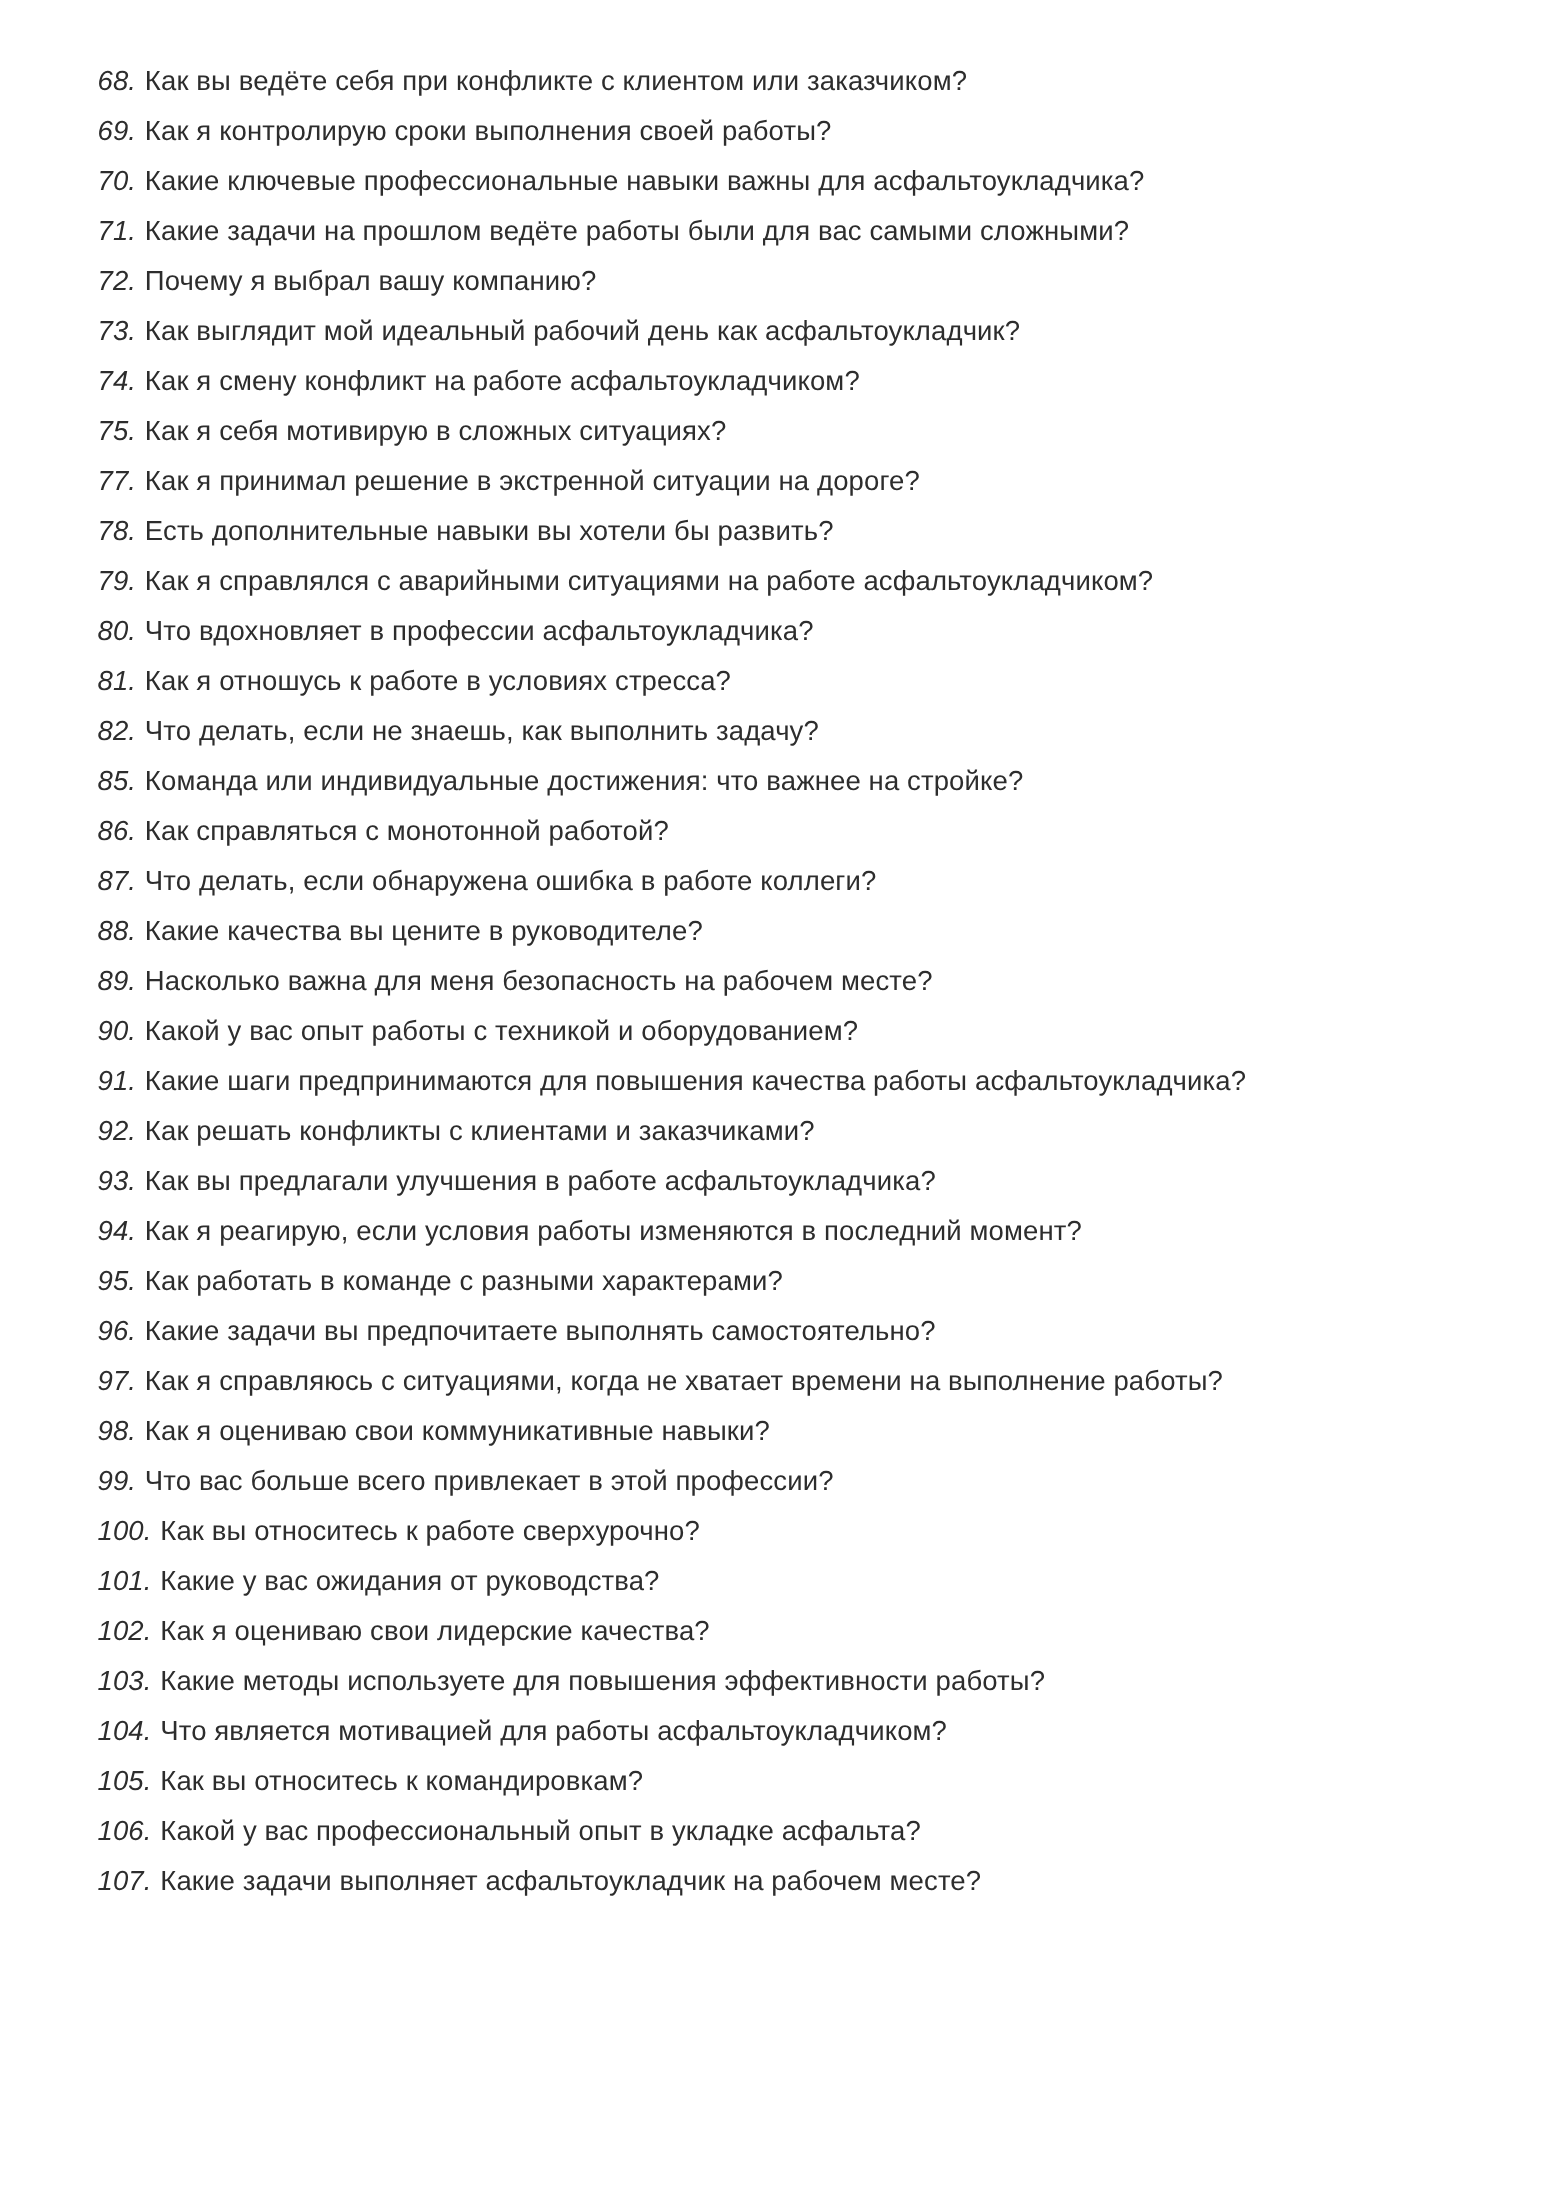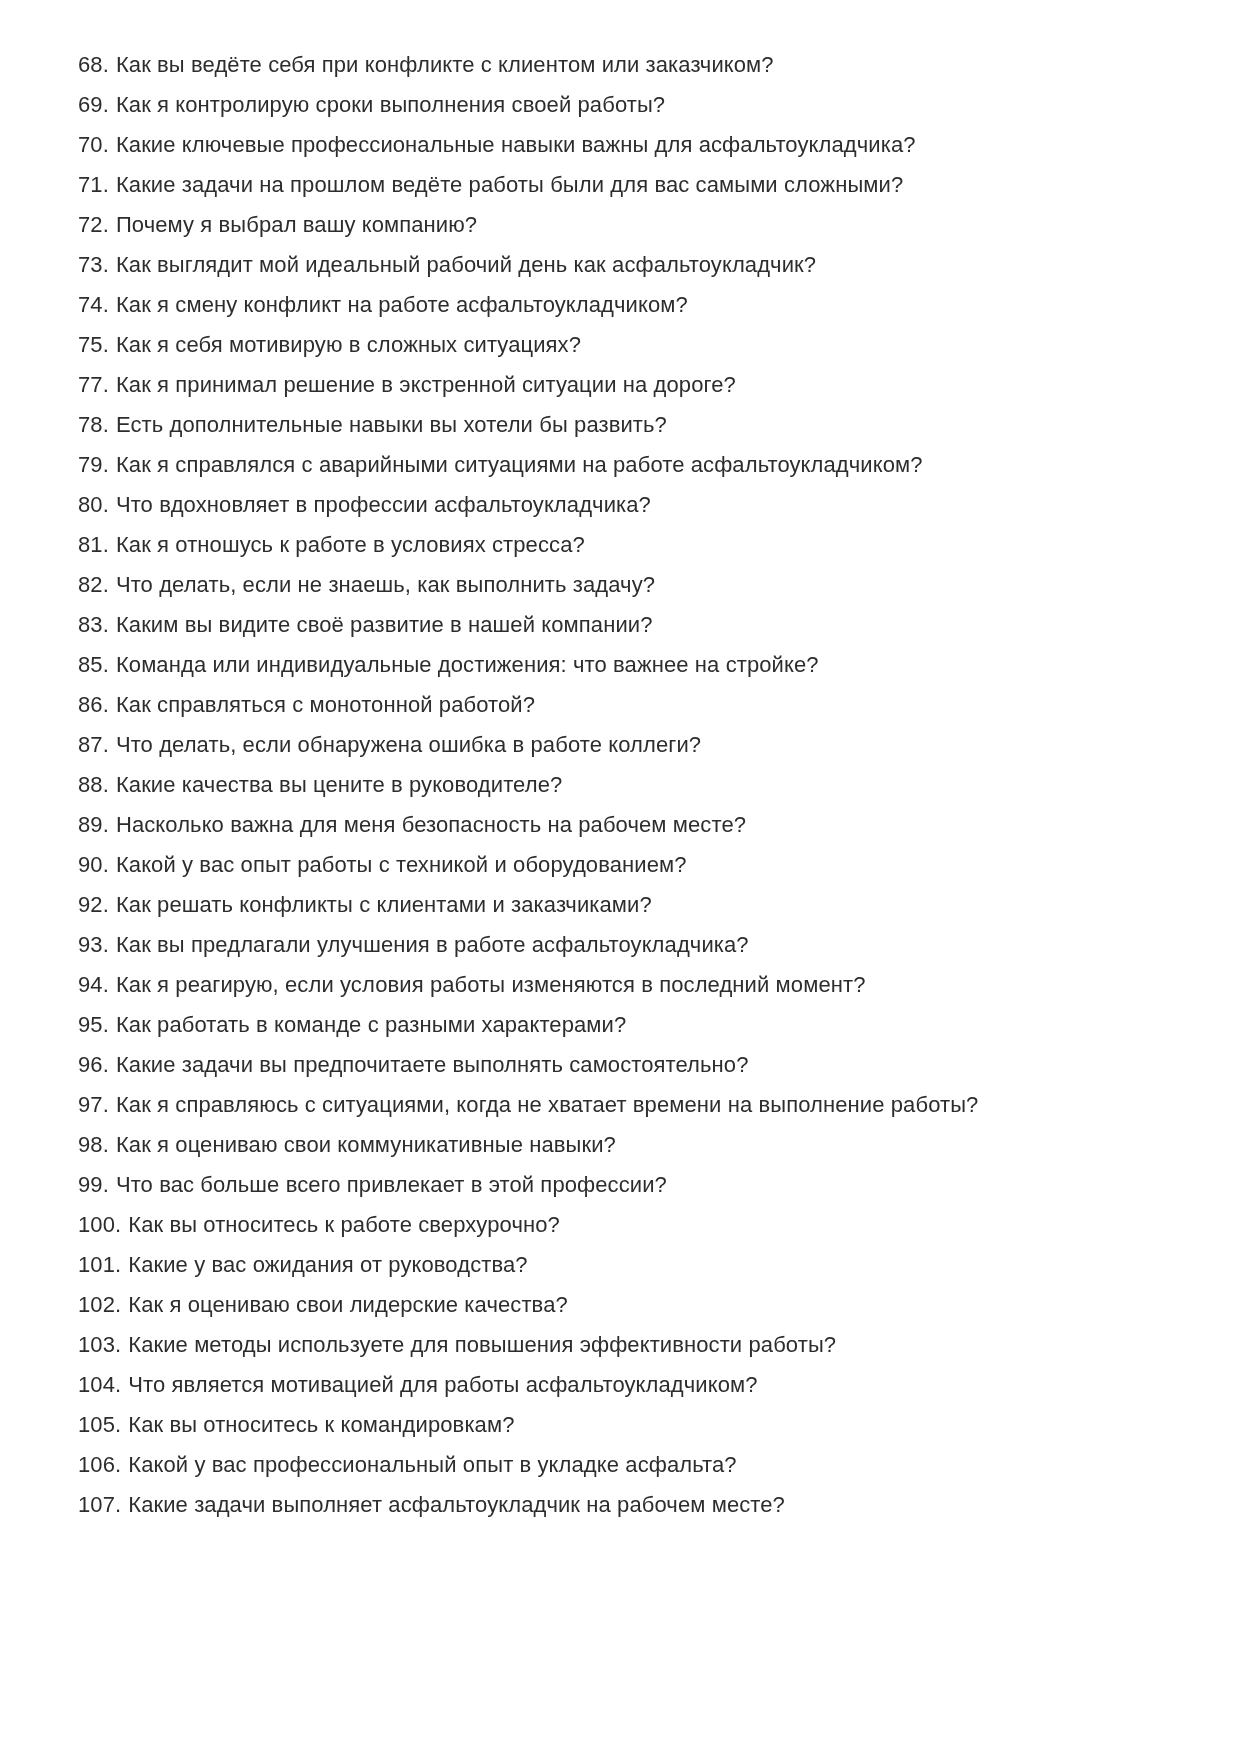--- a/index.html
+++ b/index.html
@@ -22,20 +22,21 @@
     padding: 45px 40px 60px 78px;
   }
   .question-row {
     font-size: 22px;
     line-height: 40px;
     white-space: nowrap;
     letter-spacing: 0.1px;
   }
   .question-number {
     margin-right: 7px;
+    font-style: italic;
   }
 </style>
 </head>
 <body>
 
 <main class="page">
   <div>
   <div class="question-row">
     <span class="question-number">68.</span><span class="question-text">Как вы ведёте себя при конфликте с клиентом или заказчиком?</span>
   </div>
@@ -86,23 +87,20 @@
   </div>
 
   <div class="question-row">
     <span class="question-number">81.</span><span class="question-text">Как я отношусь к работе в условиях стресса?</span>
   </div>
 
   <div class="question-row">
     <span class="question-number">82.</span><span class="question-text">Что делать, если не знаешь, как выполнить задачу?</span>
   </div>
 
-  <div class="question-row">
-    <span class="question-number">83.</span><span class="question-text">Каким вы видите своё развитие в нашей компании?</span>
-  </div>
 
 
   <div class="question-row">
     <span class="question-number">85.</span><span class="question-text">Команда или индивидуальные достижения: что важнее на стройке?</span>
   </div>
 
   <div class="question-row">
     <span class="question-number">86.</span><span class="question-text">Как справляться с монотонной работой?</span>
   </div>
 
@@ -115,20 +113,23 @@
   </div>
 
   <div class="question-row">
     <span class="question-number">89.</span><span class="question-text">Насколько важна для меня безопасность на рабочем месте?</span>
   </div>
 
   <div class="question-row">
     <span class="question-number">90.</span><span class="question-text">Какой у вас опыт работы с техникой и оборудованием?</span>
   </div>
 
+  <div class="question-row">
+    <span class="question-number">91.</span><span class="question-text">Какие шаги предпринимаются для повышения качества работы асфальтоукладчика?</span>
+  </div>
 
   <div class="question-row">
     <span class="question-number">92.</span><span class="question-text">Как решать конфликты с клиентами и заказчиками?</span>
   </div>
 
   <div class="question-row">
     <span class="question-number">93.</span><span class="question-text">Как вы предлагали улучшения в работе асфальтоукладчика?</span>
   </div>
 
   <div class="question-row">

